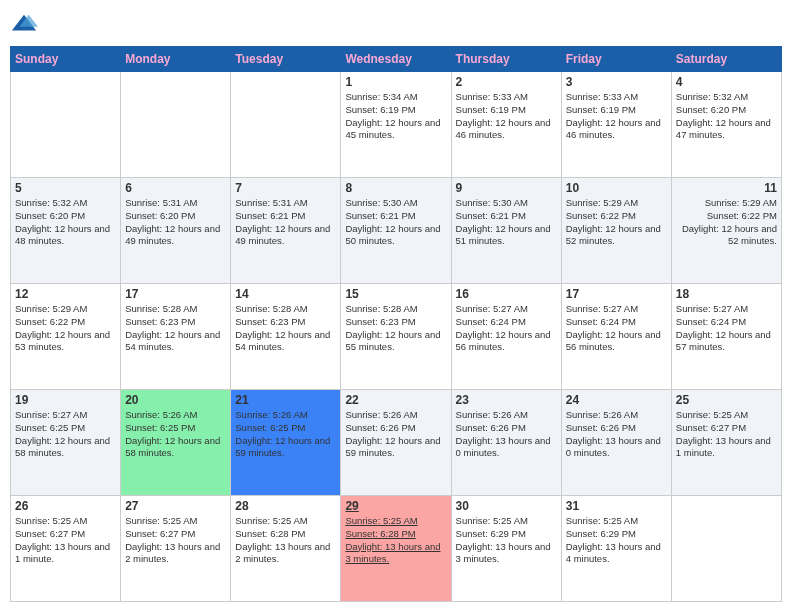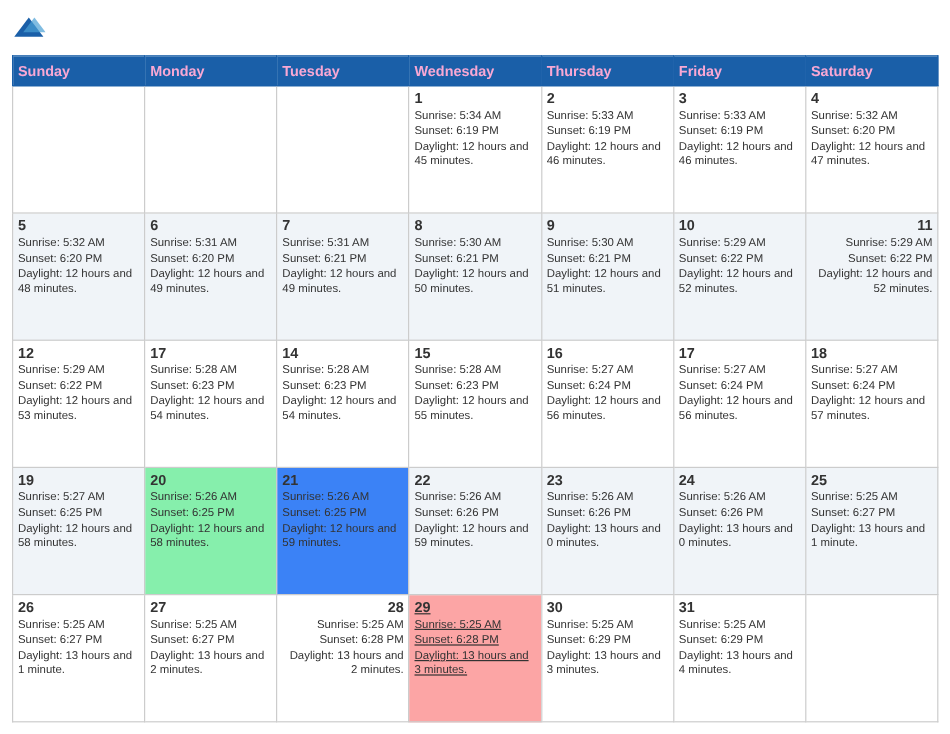--- a/index.html
+++ b/index.html
@@ -330,21 +330,21 @@
 Daylight: 13 hours
 and 1 minute.</div>
           </td>
           <td style="background: rgb(255, 255, 255);">
             <span class="day-num">27</span>
             <div class="day-info">Sunrise: 5:25 AM
 Sunset: 6:27 PM
 Daylight: 13 hours
 and 2 minutes.</div>
           </td>
-          <td style="background: rgb(255, 255, 255); text-align: right;">
+          <td style="background: rgb(255, 255, 255);">
             <span class="day-num">28</span>
             <div class="day-info">Sunrise: 5:25 AM
 Sunset: 6:28 PM
 Daylight: 13 hours
 and 2 minutes.</div>
           </td>
           <td style="background: #fca5a5; text-decoration: underline;">
             <span class="day-num">29</span>
             <div class="day-info">Sunrise: 5:25 AM
 Sunset: 6:28 PM

